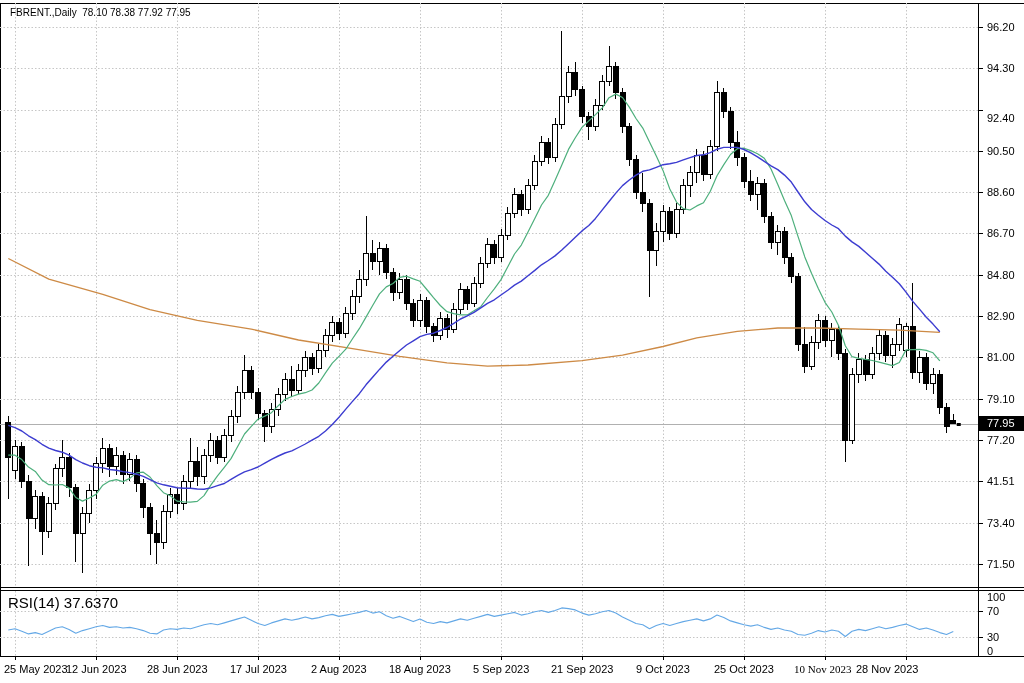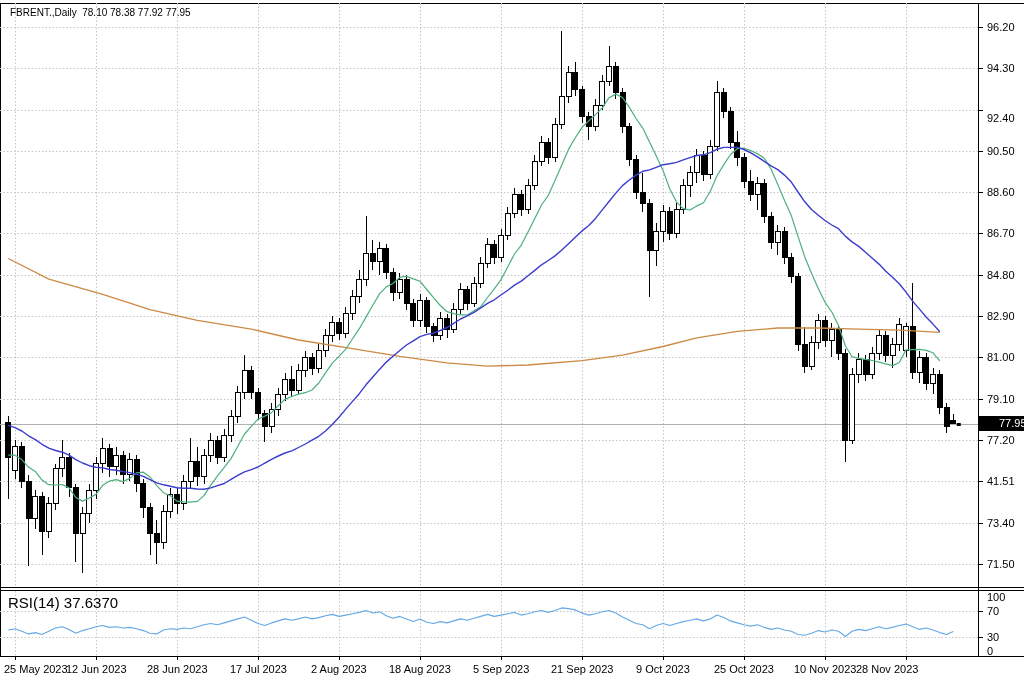--- a/index.html
+++ b/index.html
@@ -17,21 +17,21 @@
   }
   .rsi-title{
     position:absolute;left:8px;top:594px;white-space:pre;
     font-size:15px;color:#000;
   }
   .axis-strip{position:absolute;left:979px;top:0;width:45px;height:683px;}
   .axlabel{position:absolute;left:8px;white-space:nowrap;font-size:11px;}
   .axtick{position:absolute;left:0;width:4px;height:1px;background:#000;}
   .price-badge{
     position:absolute;left:0;width:45px;height:15px;background:#000;color:#fff;
-    line-height:15px;padding-left:20px;box-sizing:border-box;font-size:11px;
+    line-height:15px;padding-left:8px;box-sizing:border-box;font-size:11px;
   }
   .date-axis{position:absolute;left:0;top:656px;width:1024px;height:44px;}
   .datelabel{position:absolute;top:7px;white-space:nowrap;font-size:11px;}
   .datetick{position:absolute;top:0;width:1px;height:4px;background:#000;}
 </style>
 </head>
 <body>
 
 <div class="window">
 
@@ -714,18 +714,18 @@
       <div class="datelabel" style="left: 389px;">18 Aug 2023</div>
       <div class="datetick" style="left: 501px;"></div>
       <div class="datelabel" style="left: 473px;">5 Sep 2023</div>
       <div class="datetick" style="left: 582px;"></div>
       <div class="datelabel" style="left: 551px;">21 Sep 2023</div>
       <div class="datetick" style="left: 663px;"></div>
       <div class="datelabel" style="left: 636px;">9 Oct 2023</div>
       <div class="datetick" style="left: 744px;"></div>
       <div class="datelabel" style="left: 714px;">25 Oct 2023</div>
       <div class="datetick" style="left: 825px;"></div>
-      <div class="datelabel" style="left: 794px;">10 Nov 2023</div>
+      <div class="datelabel" style="left: 794px; font-family: Liberation Serif, serif;">10 Nov 2023</div>
       <div class="datetick" style="left: 906px;"></div>
       <div class="datelabel" style="left: 856px;">28 Nov 2023</div>
     </div>
 
 </div>
 
 </body></html>

